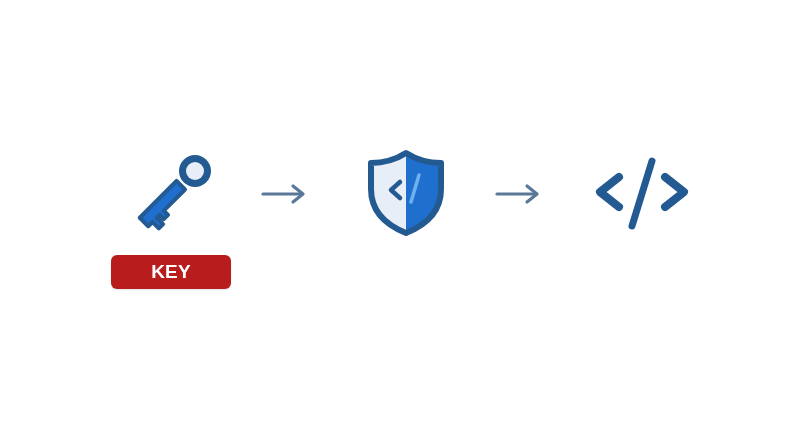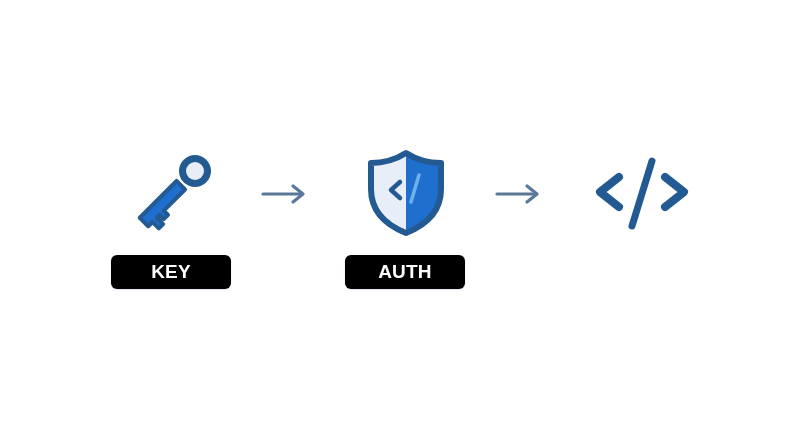--- a/index.html
+++ b/index.html
@@ -18,21 +18,21 @@
       background: #ffffff;
     }
     .icon {
       position: absolute;
     }
     .pill {
       position: absolute;
       top: 255px;
       height: 34px;
       border-radius: 6px;
-      background: #000000;
+      background: #b91c1c;
       color: #ffffff;
       font-weight: bold;
       font-size: 19px;
       letter-spacing: 0.2px;
       display: flex;
       align-items: center;
       justify-content: center;
       box-shadow: 0 1px 2px rgba(20, 60, 120, 0.15);
     }
     .arrow {
@@ -84,18 +84,15 @@
   <svg class="icon" style="left:592px; top:154px;" width="100" height="80" viewBox="0 0 100 80">
     <polyline points="27,23 8,38 27,53" fill="none" stroke="#245a92" stroke-width="8" stroke-linecap="round" stroke-linejoin="round"></polyline>
     <line x1="60" y1="7" x2="40" y2="72" stroke="#245a92" stroke-width="7" stroke-linecap="round"></line>
     <polyline points="73,23 92,38 73,53" fill="none" stroke="#245a92" stroke-width="8" stroke-linecap="round" stroke-linejoin="round"></polyline>
   </svg>
 
   <div class="pill" style="left:111px; width:120px;">
     <span>KEY</span>
   </div>
 
-  <div class="pill" style="left:345px; width:120px;">
-    <span>AUTH</span>
-  </div>
 
 
 </div>
 
 </body></html>

